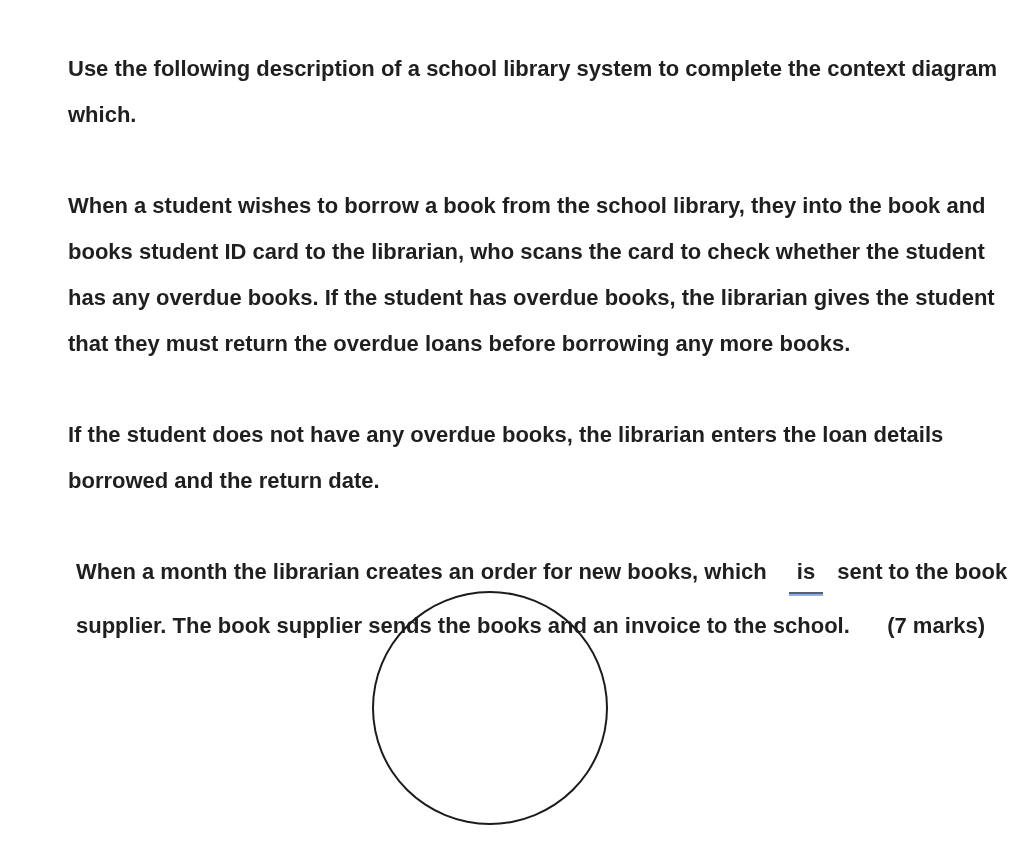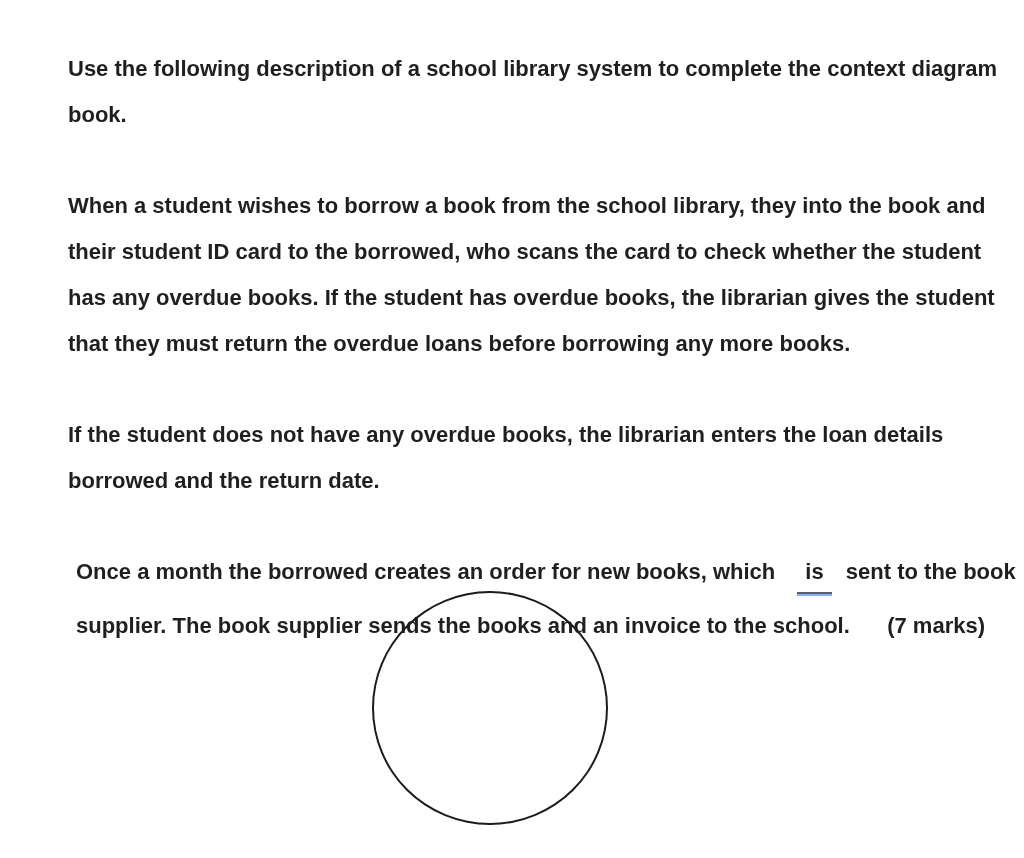--- a/index.html
+++ b/index.html
@@ -45,37 +45,37 @@
 </style>
 </head>
 <body>
 
 <div class="page">
 
   <div class="text-block">
 
     <p>
       <span class="ln">Use the following description of a school library system to complete the context diagram</span>
-      <span class="ln">book.</span>
+      <span class="ln">which.</span>
     </p>
 
     <p>
       <span class="ln">When a student wishes to borrow a book from the school library, they into the book and</span>
-      <span class="ln">their student ID card to the borrowed, who scans the card to check whether the student</span>
+      <span class="ln">books student ID card to the librarian, who scans the card to check whether the student</span>
       <span class="ln">has any overdue books. If the student has overdue books, the librarian gives the student</span>
       <span class="ln">that they must return the overdue loans before borrowing any more books.</span>
     </p>
 
     <p>
       <span class="ln">If the student does not have any overdue books, the librarian enters the loan details</span>
       <span class="ln">borrowed and the return date.</span>
     </p>
 
     <p>
-      <span class="ln"><span>Once a month the borrowed creates an order for new books, which </span><span class="gram-underline">is</span><span> sent to the book</span></span>
+      <span class="ln"><span>When a month the librarian creates an order for new books, which </span><span class="gram-underline">is</span><span> sent to the book</span></span>
       <span class="ln-split"><span>supplier. The book supplier sends the books and an invoice to the school.</span><span>(7 marks)</span></span>
     </p>
 
   </div>
 
   <div class="diagram-circle"></div>
 
 </div>
 
 </body></html>

